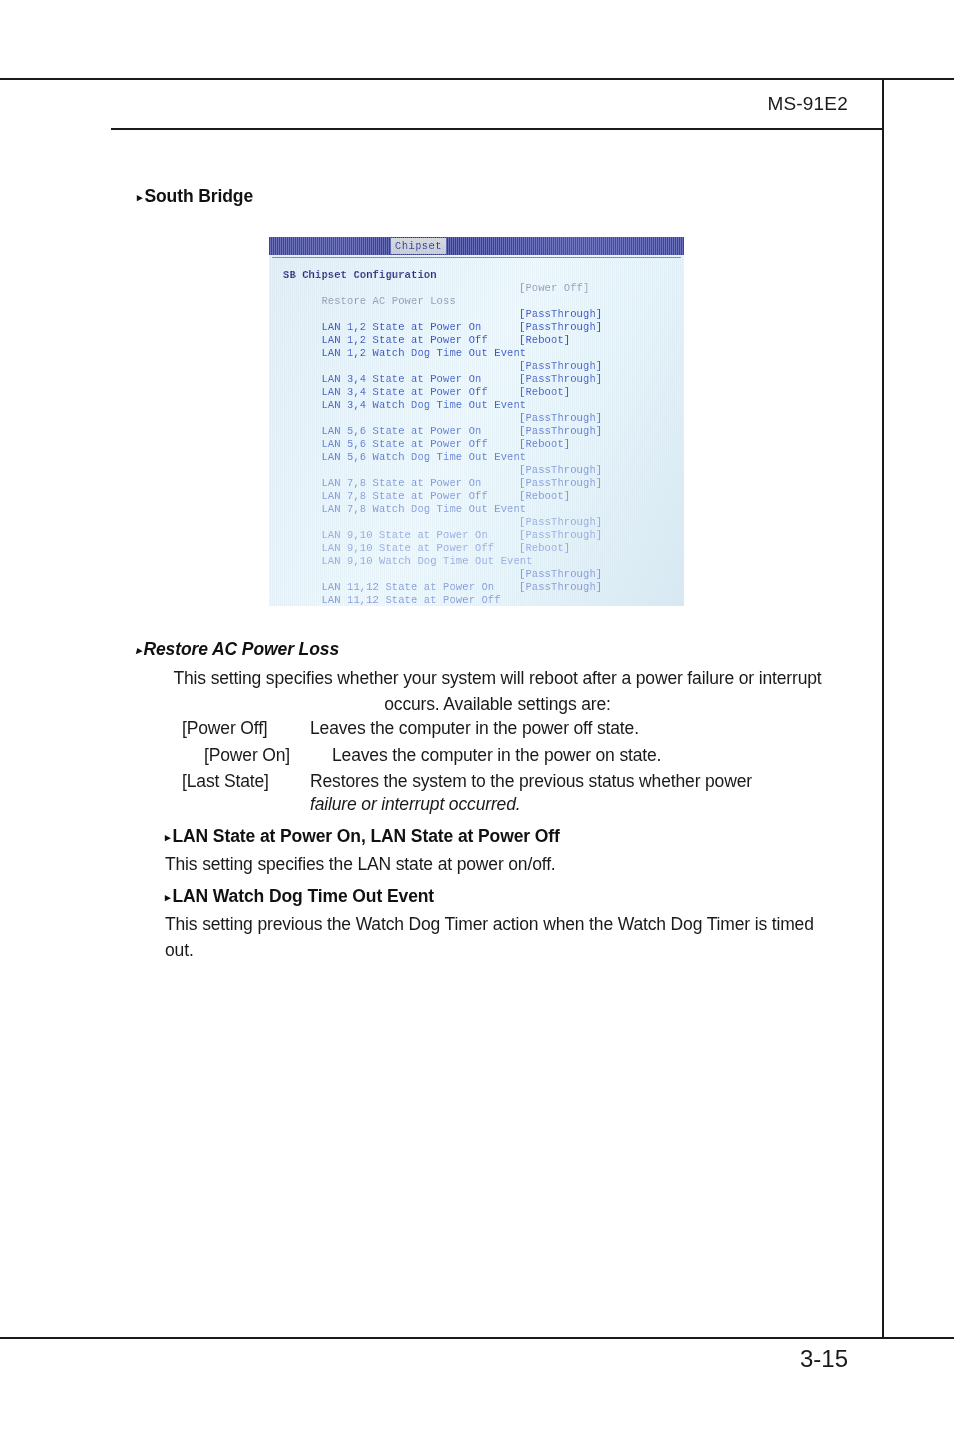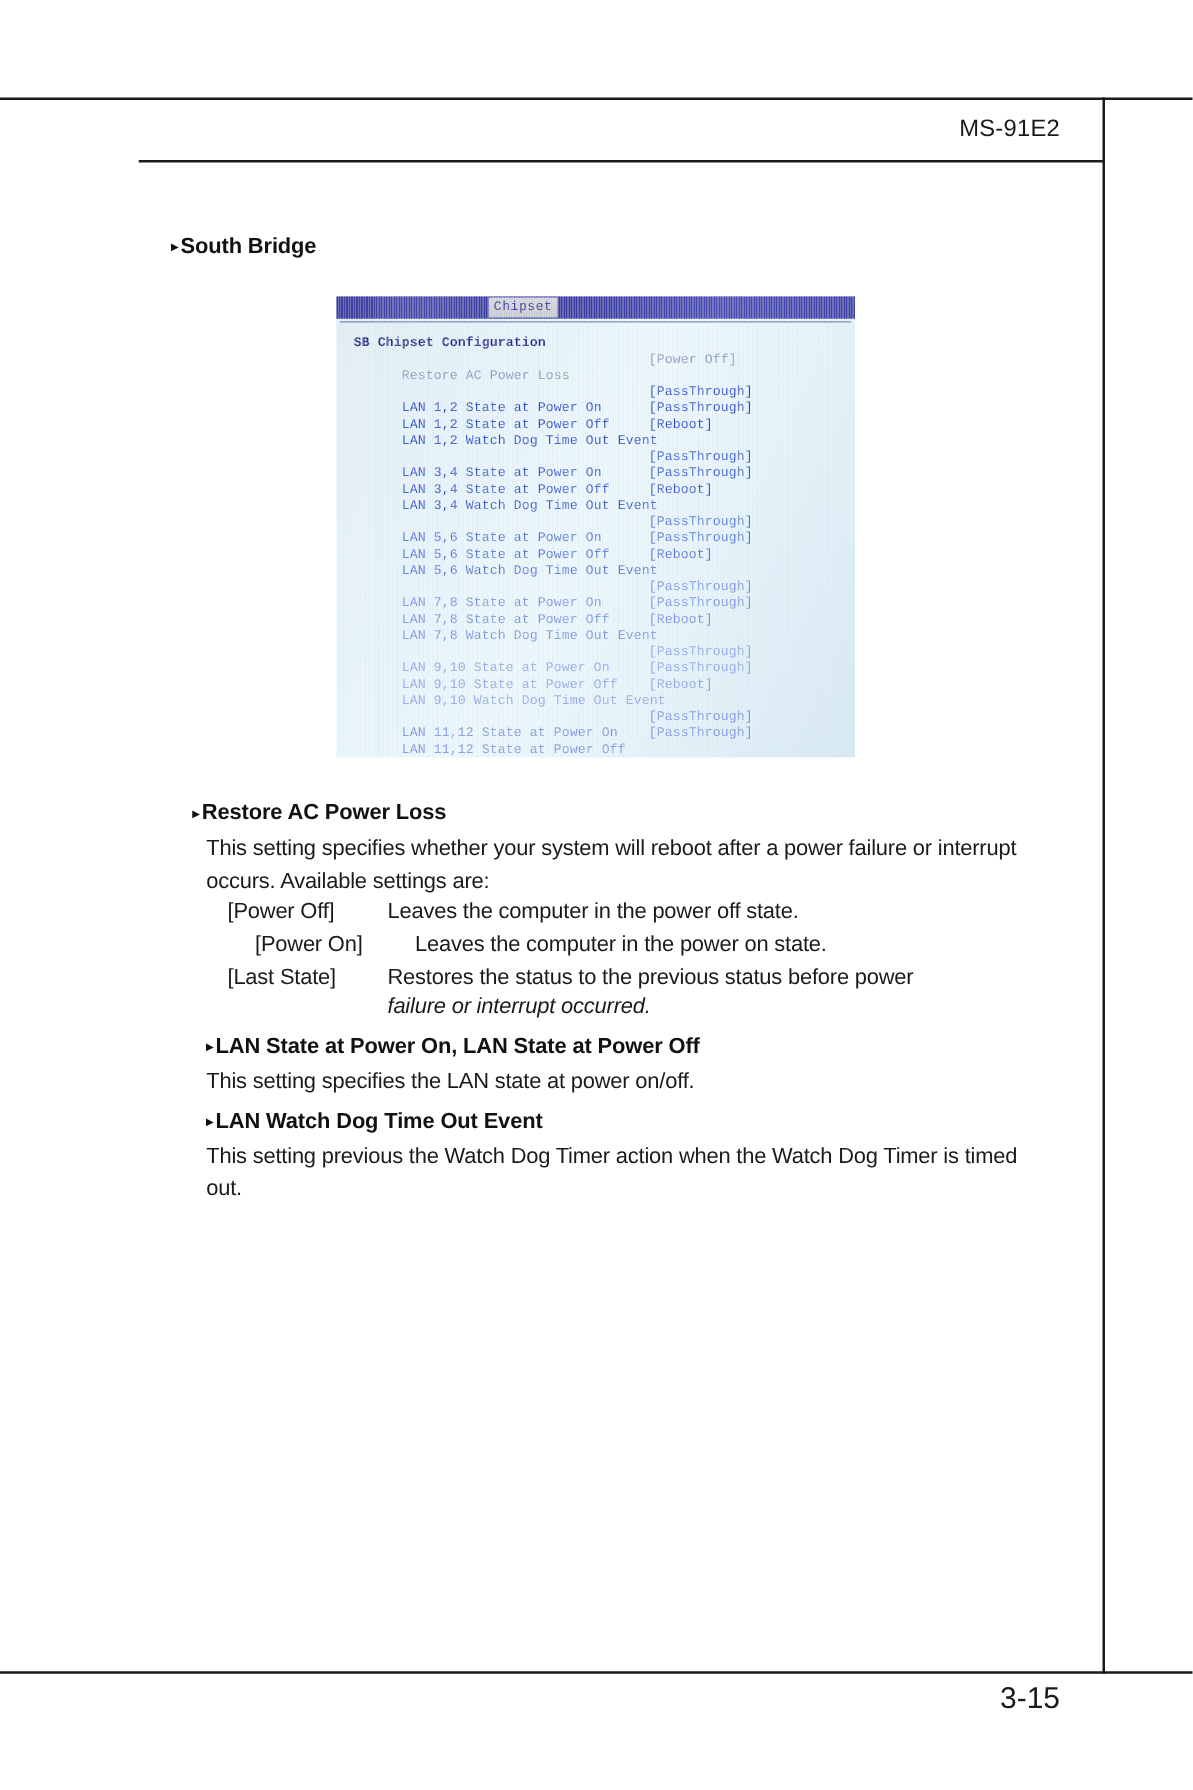--- a/index.html
+++ b/index.html
@@ -288,34 +288,34 @@
     <div class="bios-line c-l6" style="left:14px; top:331px;">
       <span>LAN 11,12 State at Power On</span>
       <span class="val">[PassThrough]</span>
     </div>
     <div class="bios-line c-l6" style="left:14px; top:344px;">
       <span>LAN 11,12 State at Power Off</span>
       <span class="val">[PassThrough]</span>
     </div>
   </div>
 
-  <div class="bullet-head" style="left:154px; top:639px;">
+  <div class="bullet-head" style="left:136px; top:639px;font-style:italic;">
     <span class="tri">▸</span><span>Restore AC Power Loss</span>
   </div>
 
-  <div class="para" style="left:165px; top:665px; width:665px;">This setting specifies whether your system will reboot after a power failure or interrupt occurs. Available settings are:</div>
+  <div class="para" style="left:165px; top:665px; width:665px;text-align:center;">This setting specifies whether your system will reboot after a power failure or interrupt occurs. Available settings are:</div>
 
   <div class="optrow" style="left:182px; top:715px;">
     <span class="optkey">[Power Off]</span><span>Leaves the computer in the power off state.</span>
   </div>
   <div class="optrow" style="left:182px; top:742px;margin-left:22px;">
     <span class="optkey">[Power On]</span><span>Leaves the computer in the power on state.</span>
   </div>
   <div class="optrow" style="left:182px; top:768px;">
-    <span class="optkey">[Last State]</span><span>Restores the status to the previous status before power</span>
+    <span class="optkey">[Last State]</span><span>Restores the system to the previous status whether power</span>
   </div>
   <div class="optcont" style="left:310px; top:791px;">failure or interrupt occurred.</div>
 
   <div class="bullet-head" style="left:165px; top:826px;">
     <span class="tri">▸</span><span>LAN State at Power On, LAN State at Power Off</span>
   </div>
   <div class="para" style="left:165px; top:851px; width:665px;">This setting specifies the LAN state at power on/off.</div>
 
   <div class="bullet-head" style="left:165px; top:886px;">
     <span class="tri">▸</span><span>LAN Watch Dog Time Out Event</span>

